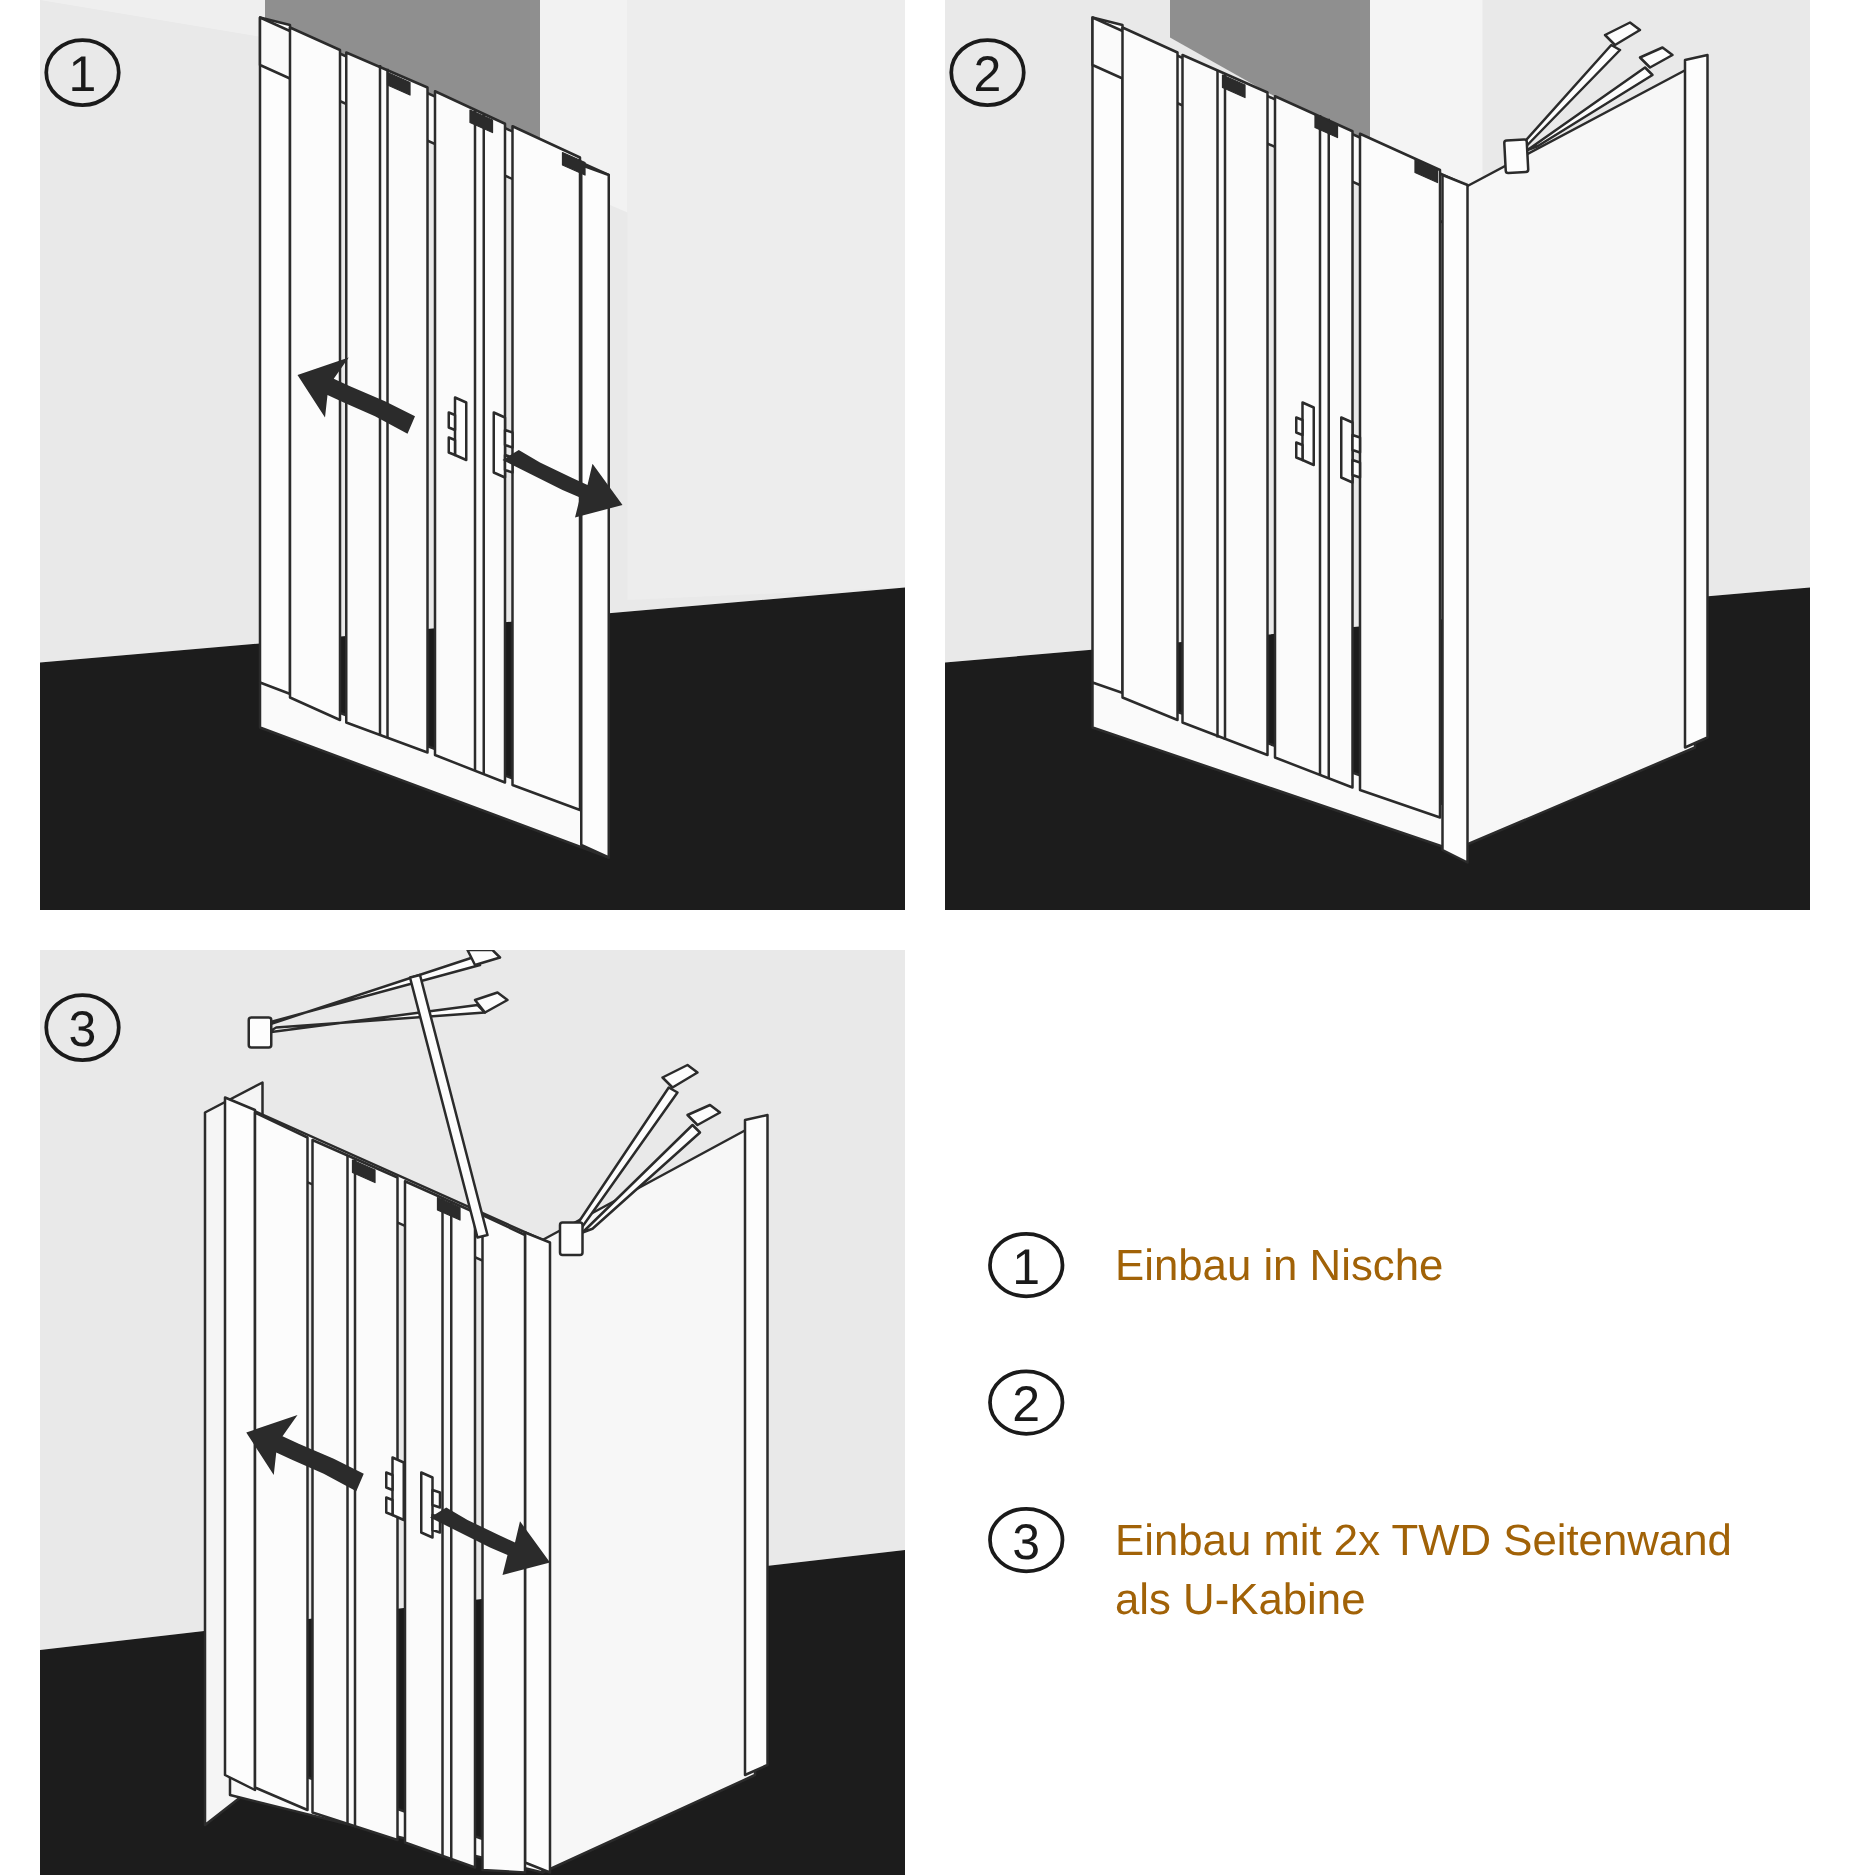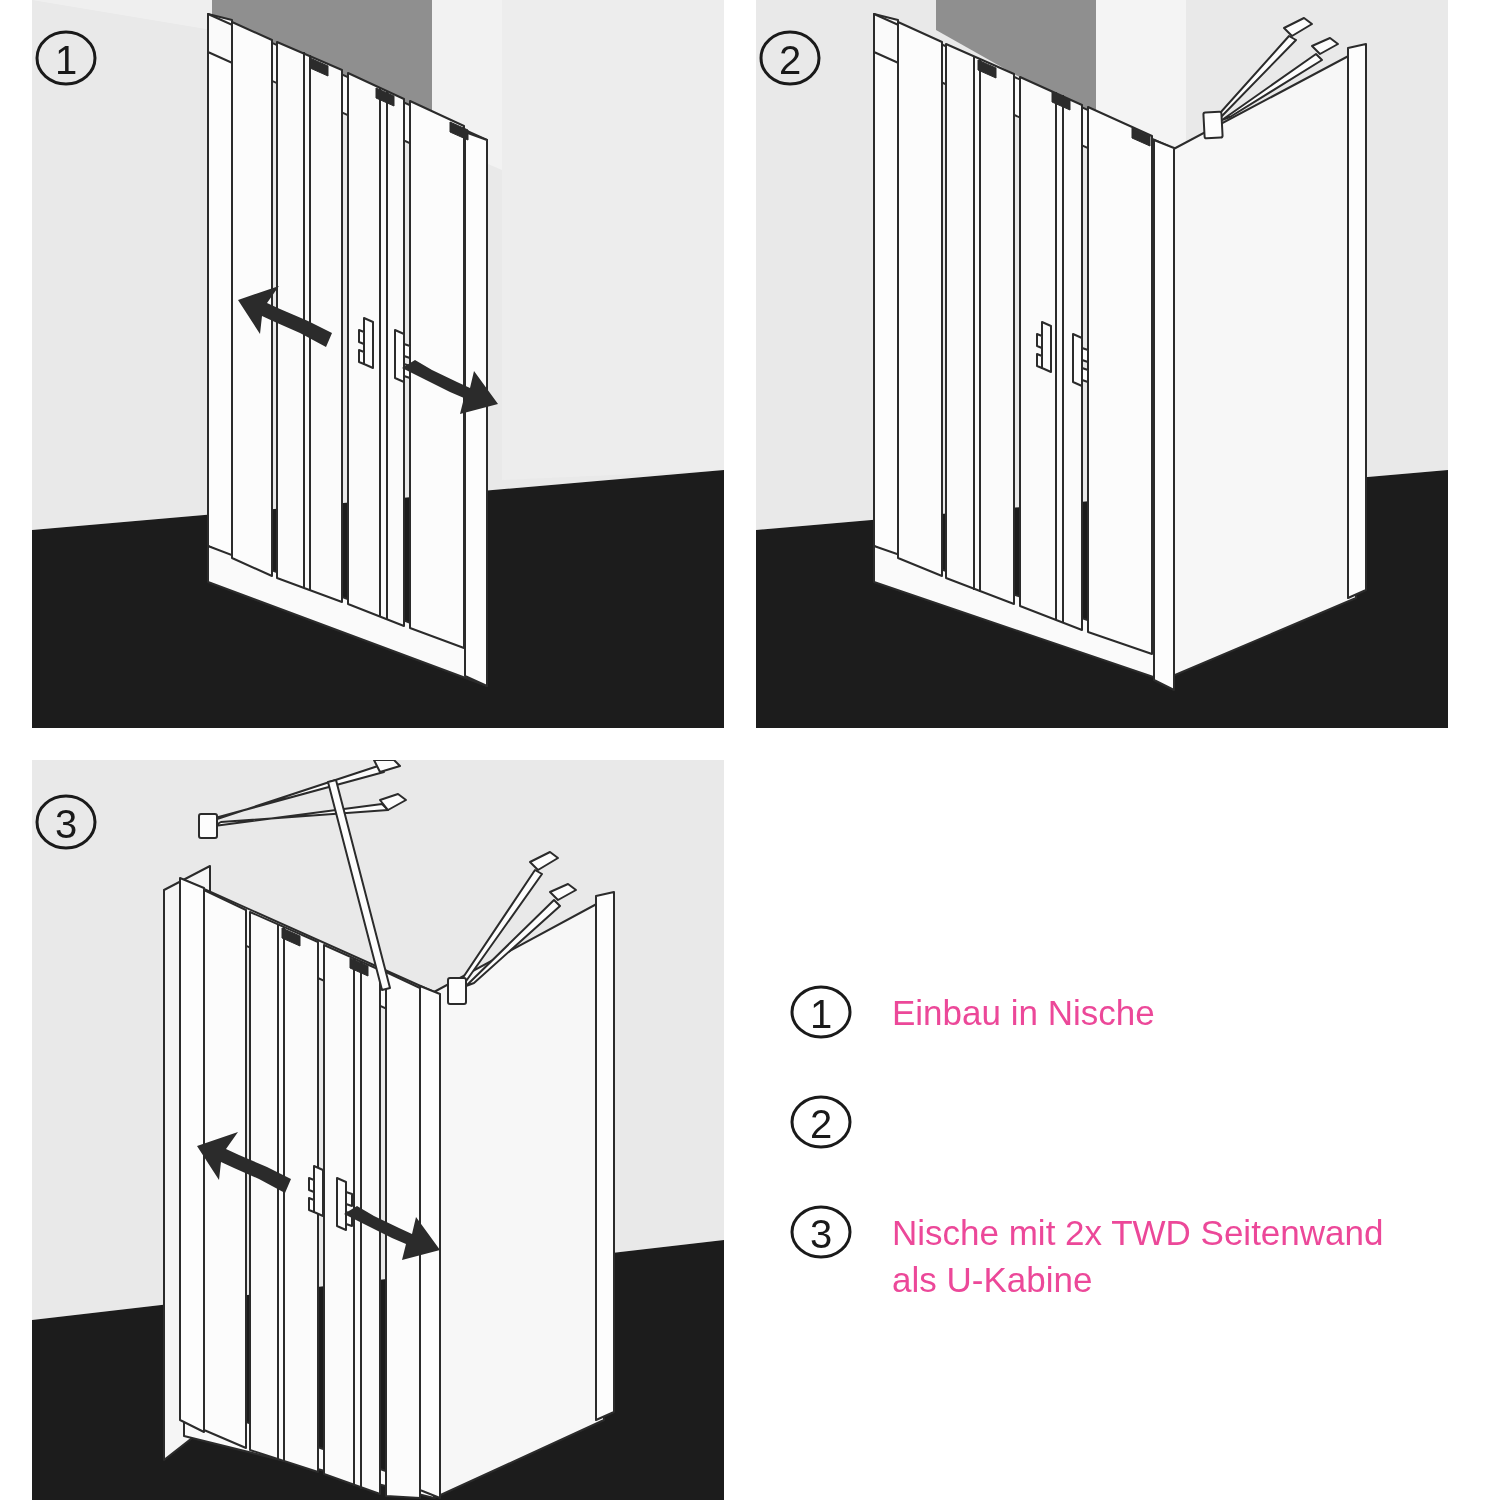--- a/index.html
+++ b/index.html
@@ -55,21 +55,21 @@
     width: 62px;
     height: 54px;
     margin-right: 40px;
     position: relative;
   }
   .legend-badge svg { display: block; }
   .legend-text {
     font-family: "Liberation Sans", sans-serif;
     font-size: 35px;
     line-height: 1.35;
-    color: #ec4899;
+    color: #a16207;
     padding-top: 4px;
     white-space: pre-line;
   }
 </style>
 </head>
 <body>
 
 <div class="page">
 
   <div class="panel" id="panel-1">
@@ -321,19 +321,19 @@
       </div>
     </div>
 
     <div class="legend-row">
       <div class="legend-badge">
         <svg width="62" height="54" viewBox="0 0 62 54" xmlns="http://www.w3.org/2000/svg">
           <ellipse cx="31" cy="27" rx="29" ry="25" fill="none" stroke="#1a1a1a" stroke-width="3"></ellipse>
           <text class="badge-num" x="31" y="29">3</text>
         </svg>
       </div>
-      <div class="legend-text">Nische mit 2x TWD Seitenwand
+      <div class="legend-text">Einbau mit 2x TWD Seitenwand
 als U-Kabine</div>
     </div>
 
   </div>
 
 </div>
 
 </body></html>

